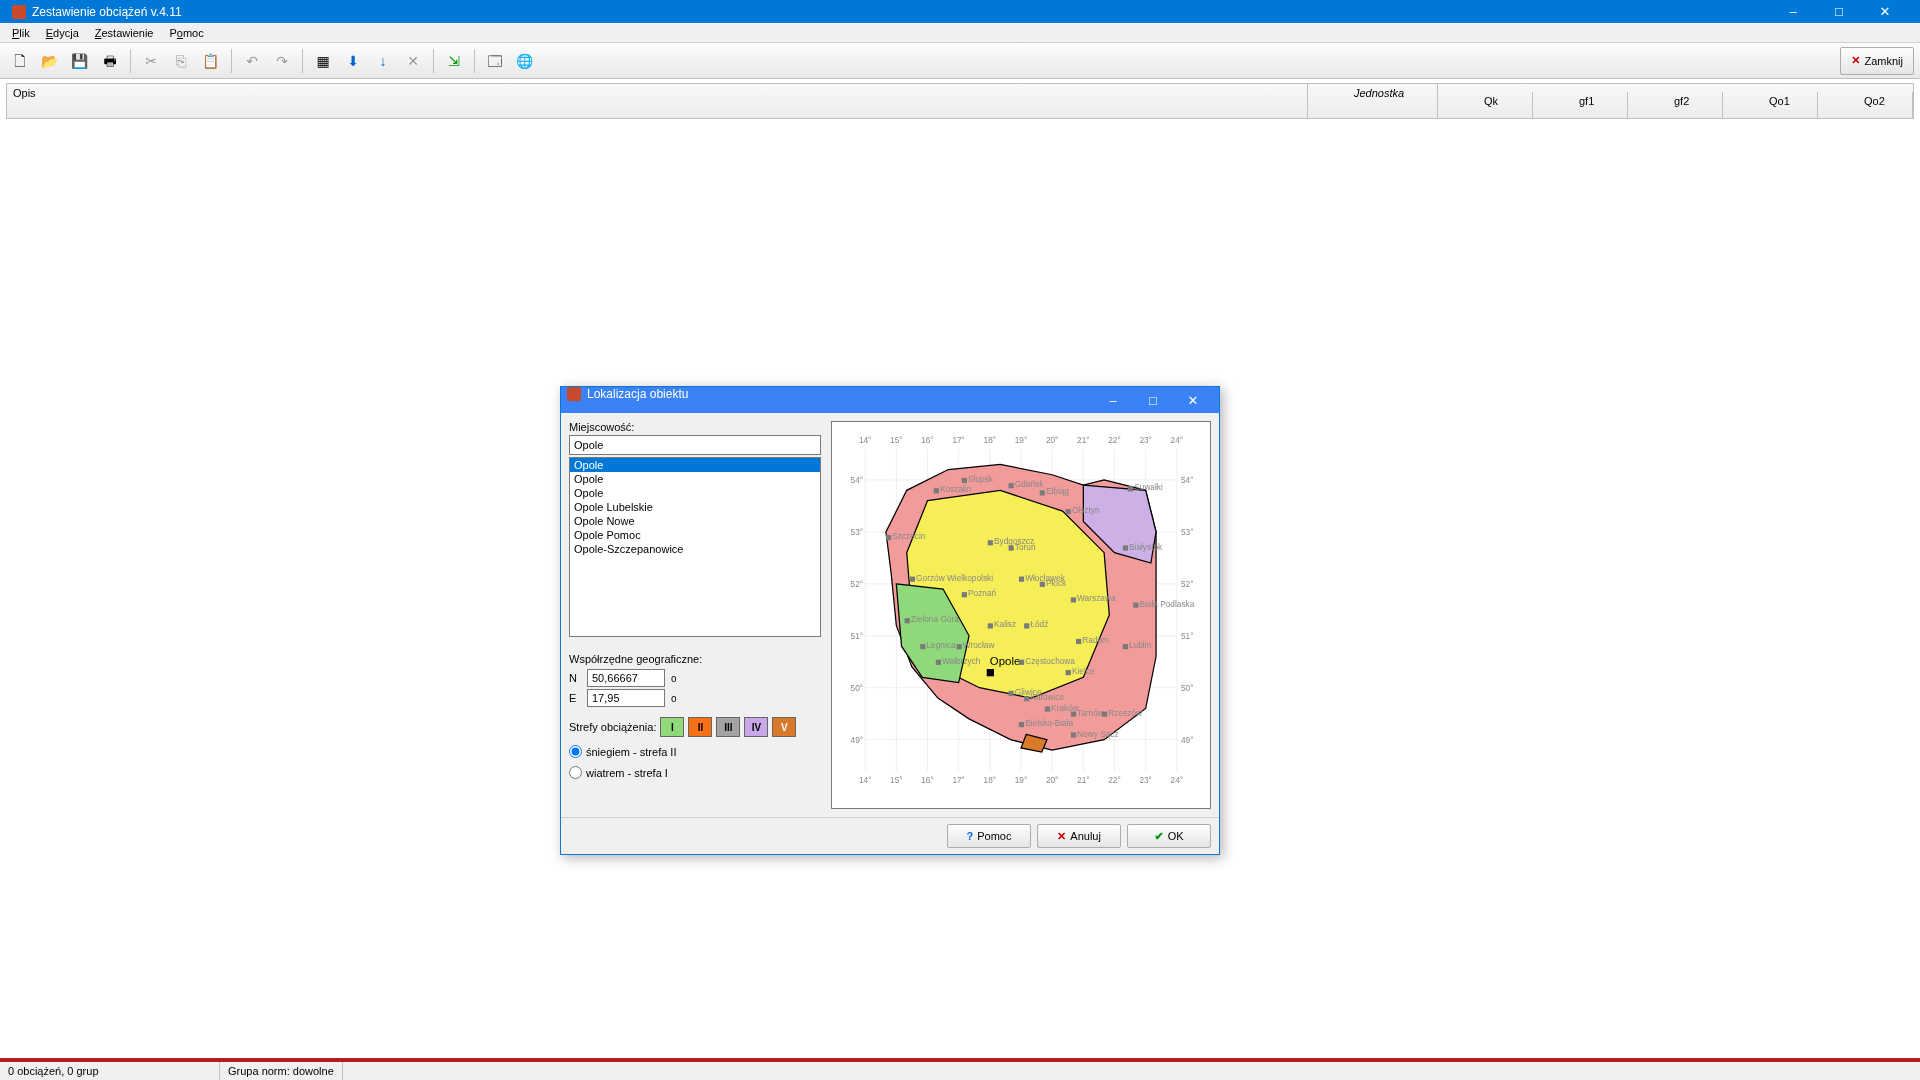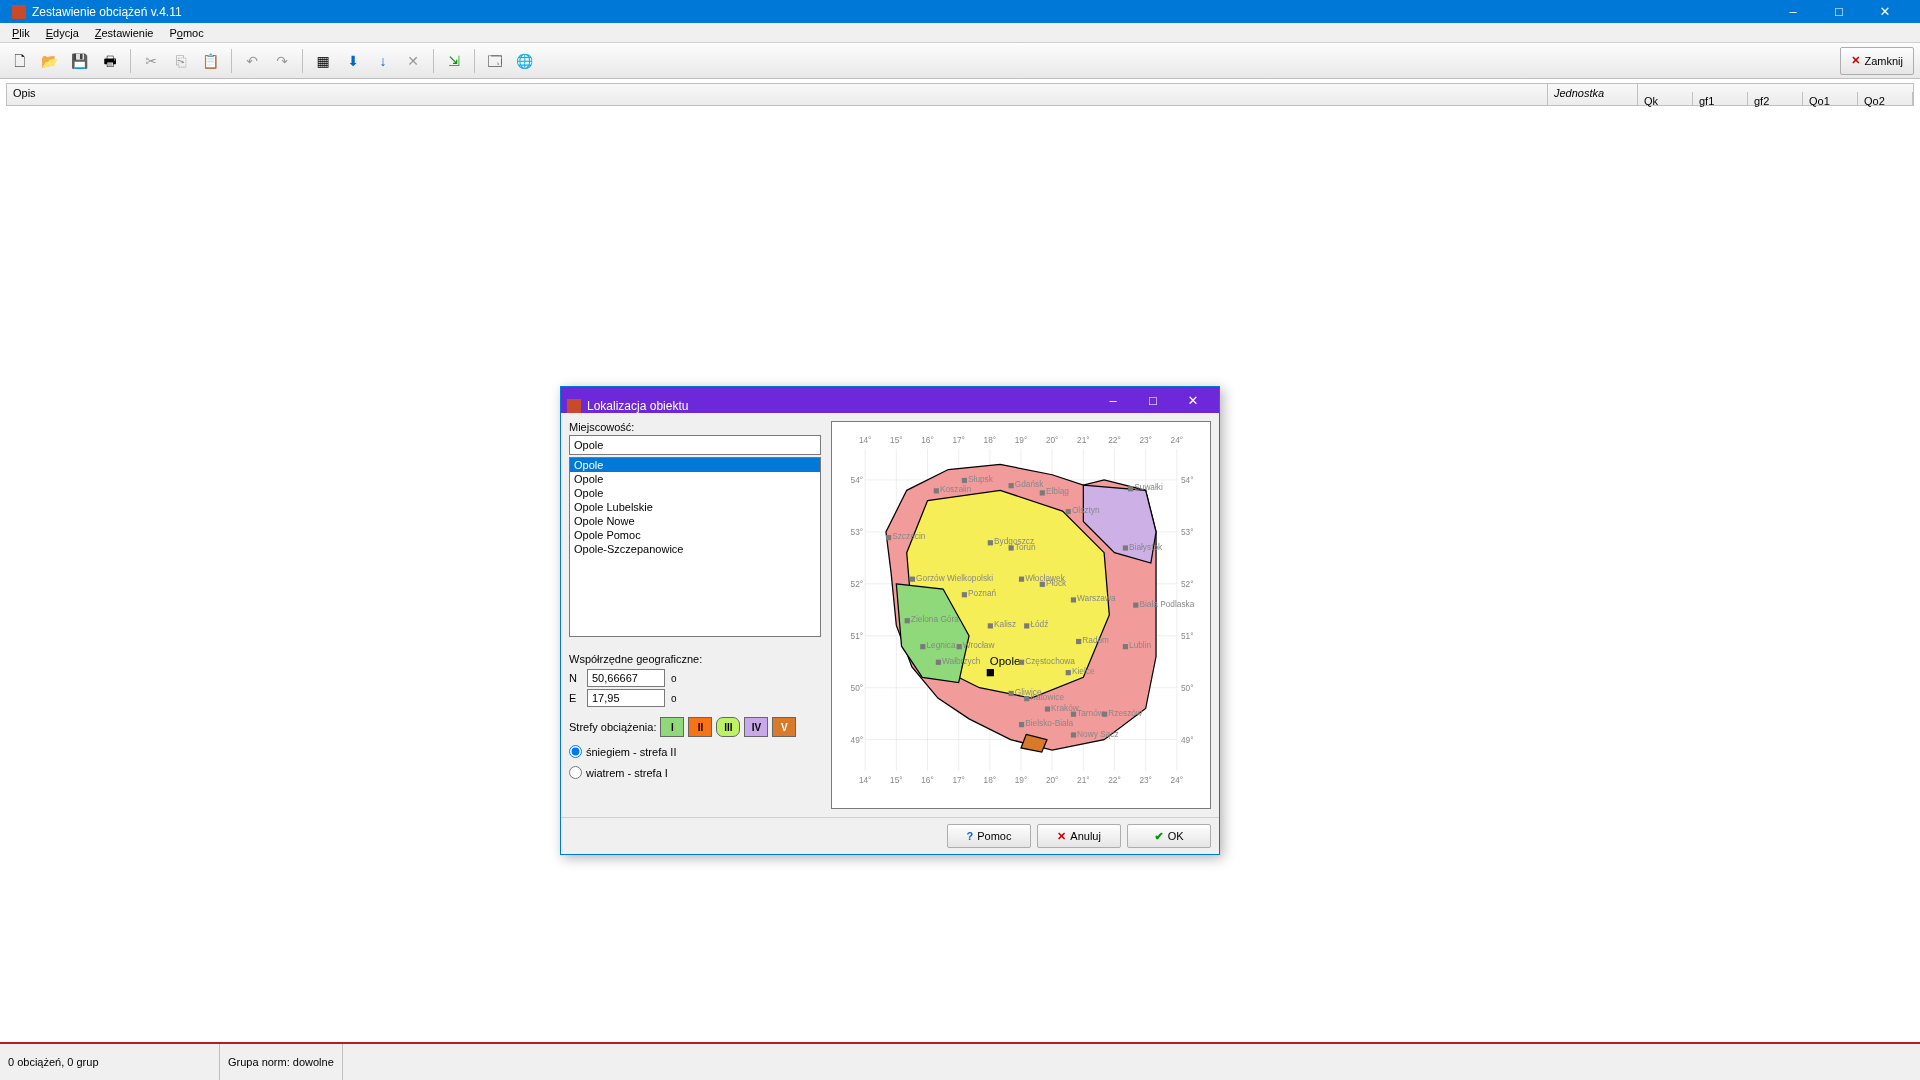--- a/index.html
+++ b/index.html
@@ -18,54 +18,54 @@
 .menubar .menu-item span.ul { text-decoration: underline; }
 
 .toolbar { height: 36px; background: linear-gradient(#fdfdfd,#e8e8e8); border-bottom: 1px solid #c0c0c0; display: flex; align-items: center; padding: 0 6px; gap: 2px; }
 .toolbar .tb-btn { width: 28px; height: 28px; border: 1px solid transparent; display: flex; align-items: center; justify-content: center; cursor: default; border-radius: 2px; }
 .toolbar .sep { width: 1px; height: 24px; background: #c0c0c0; margin: 0 4px; }
 .toolbar .spacer { flex: 1; }
 .toolbar .close-btn { height: 28px; padding: 0 10px; border: 1px solid #adadad; background: linear-gradient(#fefefe,#e5e5e5); border-radius: 2px; display: flex; align-items: center; gap: 4px; }
 .toolbar .close-btn .x { color: #c00; font-weight: bold; }
 
 .content { flex: 1; background: #fff; display: flex; flex-direction: column; padding: 4px 6px; position: relative; }
-.grid-header { height: 23px; border: 1px solid #c0c0c0; background: linear-gradient(#f8f8f8,#ececec); display: flex; }
+.grid-header { height: 36px; border: 1px solid #c0c0c0; background: linear-gradient(#f8f8f8,#ececec); display: flex; gap: 40px; }
 .grid-header .col { border-right: 1px solid #c0c0c0; padding: 3px 6px; font-size: 11px; }
 .grid-header .col.opis { flex: 1; }
 .grid-header .col.jed { width: 90px; font-style: italic; }
 .grid-header .col.small { width: 55px; margin-top: 8px; }
 
-.statusbar { height: 38px; background: #f0f0f0; border-top: 2px solid #b91c1c; display: flex; align-items: center; }
+.statusbar { height: 22px; background: #f0f0f0; border-top: 4px solid #b91c1c; display: flex; align-items: center; }
 .statusbar .cell { padding: 0 8px; border-right: 1px solid #c0c0c0; height: 100%; display: flex; align-items: center; }
 .statusbar .cell.first { width: 220px; }
 
 
 .dialog { position: absolute; left: 560px; top: 307px; width: 660px; background: #f0f0f0; border: 1px solid #0078d7; box-shadow: 3px 3px 12px rgba(0,0,0,0.3); }
-.dialog .d-titlebar { height: 26px; background: #6d28d9; color: #fff; display: flex; align-items: flex-end; padding: 0 6px; }
+.dialog .d-titlebar { height: 26px; background: #3b82f6; color: #fff; display: flex; align-items: flex-start; padding: 0 6px; }
 .dialog .d-titlebar .d-icon { width: 14px; height: 14px; background: #c94a2a; margin-right: 6px; }
 .dialog .d-titlebar .d-title { flex: 1; font-size: 12px; }
 .dialog .d-titlebar .d-btn { width: 40px; height: 26px; display: flex; align-items: center; justify-content: center; color: #fff; font-size: 13px; }
 .dialog .d-body { padding: 8px; display: flex; gap: 10px; }
 .dialog .left-col { width: 252px; display: flex; flex-direction: column; }
 .dialog .right-col { flex: 1; }
 
 .field-label { font-size: 11px; margin-bottom: 2px; }
 .text-input { width: 100%; height: 20px; border: 1px solid #7a7a7a; padding: 1px 4px; font-size: 11px; background: #fff; }
 .listbox { width: 100%; height: 180px; border: 1px solid #7a7a7a; background: #fff; margin-top: 2px; overflow: hidden; }
 .listbox .item { padding: 1px 4px; font-size: 11px; cursor: default; }
 .listbox .item.selected { background: #0078d7; color: #fff; }
 
 .coord-row { display: flex; align-items: center; gap: 6px; margin-top: 2px; }
 .coord-row .lbl { width: 12px; }
 .coord-row input { width: 78px; height: 18px; border: 1px solid #7a7a7a; padding: 1px 4px; font-size: 11px; }
 .coord-row .deg { font-size: 10px; }
 
 .zones-row { display: flex; align-items: center; gap: 4px; margin-top: 10px; }
 .zone-box { width: 24px; height: 20px; border: 1px solid #666; display: flex; align-items: center; justify-content: center; font-size: 10px; font-weight: bold; }
-.z1 { background: #8fd97a; } .z2 { background: #f97316; } .z3 { background: #bef264; border-radius: 7px; } .z4 { background: #c8a8e8; } .z5 { background: #d97a2a; color:#fff; }
+.z1 { background: #8fd97a; } .z2 { background: #f97316; } .z3 { background: #a3a3a3; } .z4 { background: #c8a8e8; } .z5 { background: #d97a2a; color:#fff; }
 
 .radio-row { display: flex; align-items: center; gap: 4px; margin-top: 8px; font-size: 11px; }
 .radio-row input { margin: 0; }
 
 .map-box { width: 100%; height: 388px; border: 1px solid #7a7a7a; background: #fff; padding: 6px; }
 .map-box svg { width: 100%; height: 100%; }
 
 .d-footer { border-top: 1px solid #d0d0d0; padding: 6px 8px; display: flex; justify-content: flex-end; gap: 6px; }
 .d-footer .btn { height: 24px; width: 84px; border: 1px solid #adadad; background: linear-gradient(#fefefe,#e5e5e5); border-radius: 2px; display: flex; align-items: center; justify-content: center; gap: 4px; font-size: 11px; }
 .d-footer .btn .q { color: #0066cc; font-weight: bold; }

